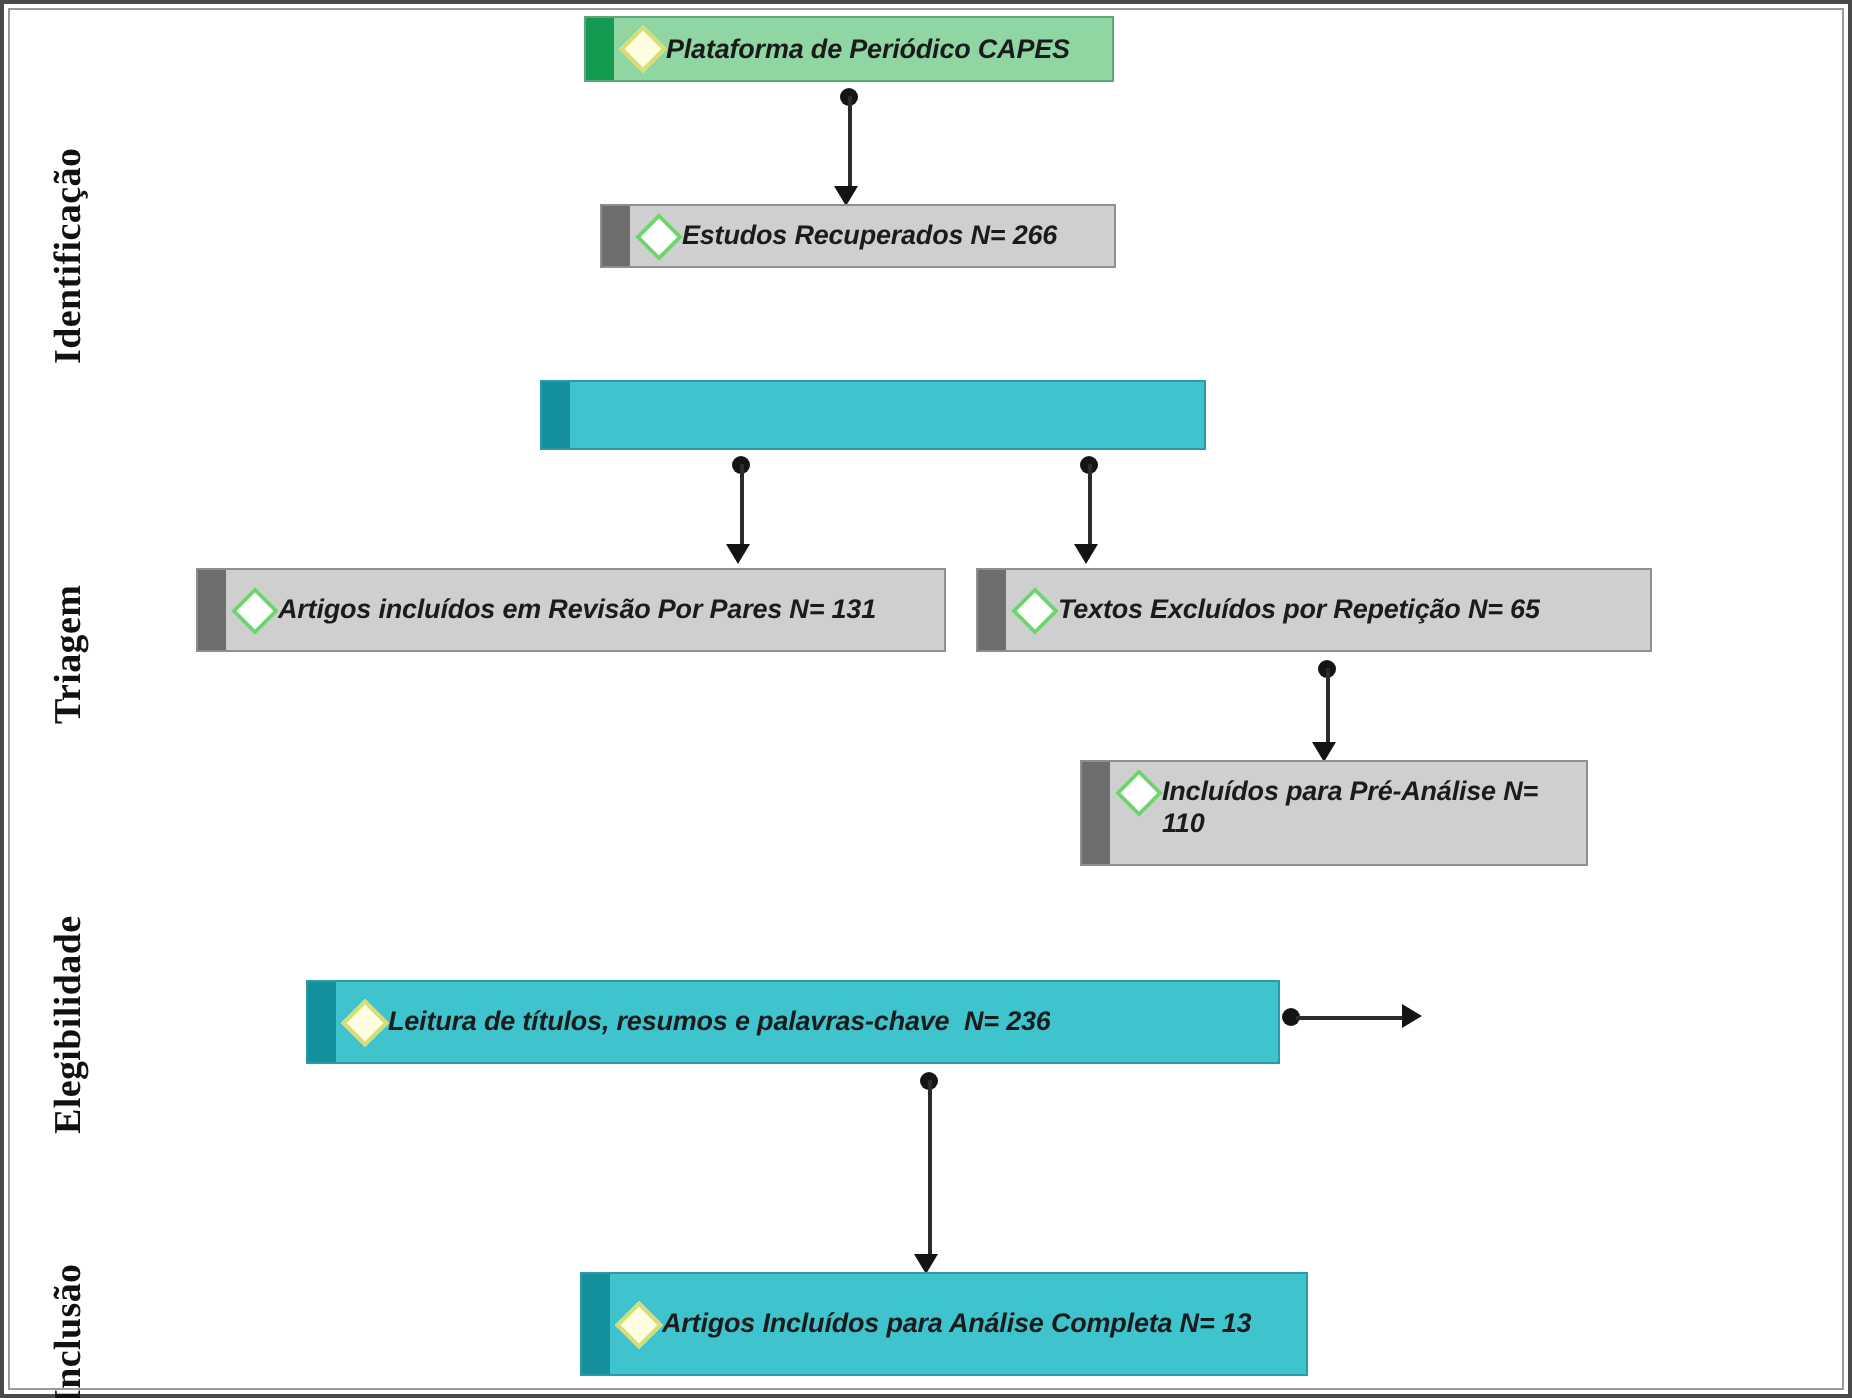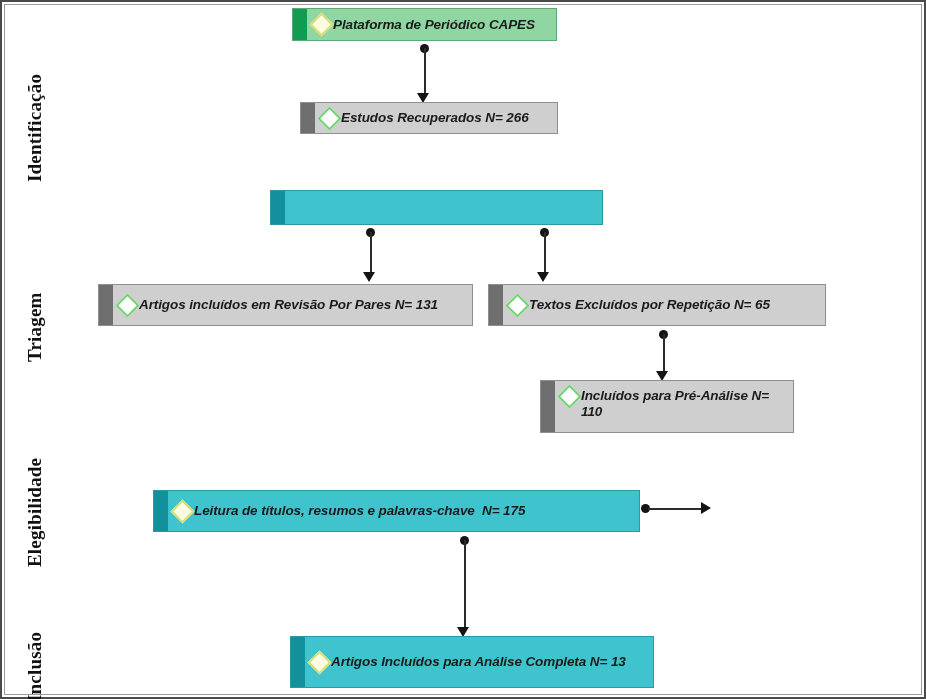--- a/index.html
+++ b/index.html
@@ -213,21 +213,21 @@
     <div class="body" style="align-items:flex-start; padding-top:7px;">
       <span class="diamond green-d"></span>
       <span class="label" style="white-space:normal; max-width:205px;">Incluídos para Pré-Análise N= 110</span>
     </div>
   </div>
 
   <div class="node teal" style="left:153px; top:490px; width:487px; height:42px;">
     <div class="accent"></div>
     <div class="body">
       <span class="diamond pale-d"></span>
-      <span class="label" style="white-space:pre;">Leitura de títulos, resumos e palavras-chave  N= 175</span>
+      <span class="label" style="white-space:pre;">Leitura de títulos, resumos e palavras-chave  N= 236</span>
     </div>
   </div>
 
   <div class="dot" style="left:641px; top:504px;"></div>
   <div class="conn-h" style="left:648px; top:507.5px; width:57px;"></div>
   <div class="arrow-right" style="left:701px; top:502px;"></div>
 
 
   <div class="dot" style="left:460px; top:536px;"></div>
   <div class="conn-v" style="left:463.5px; top:540px; height:88px;"></div>

